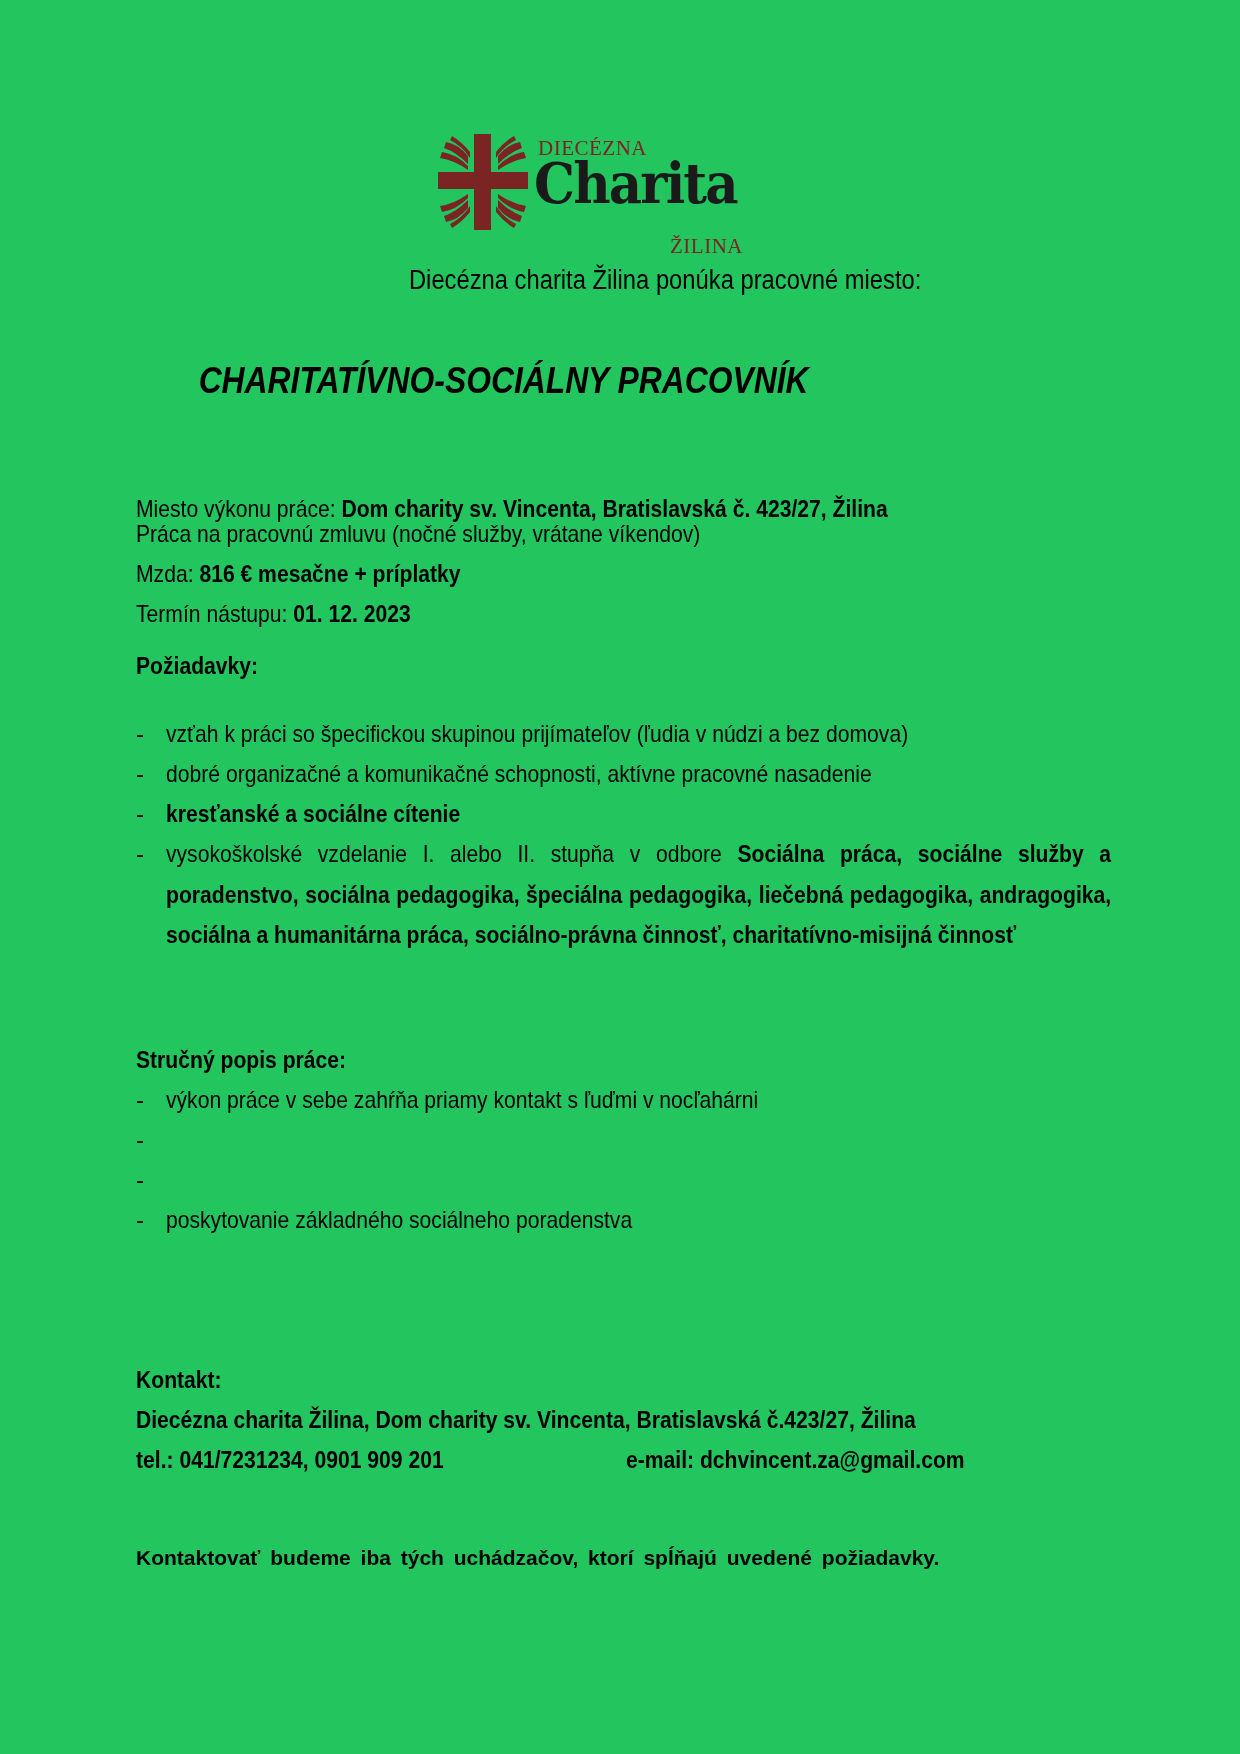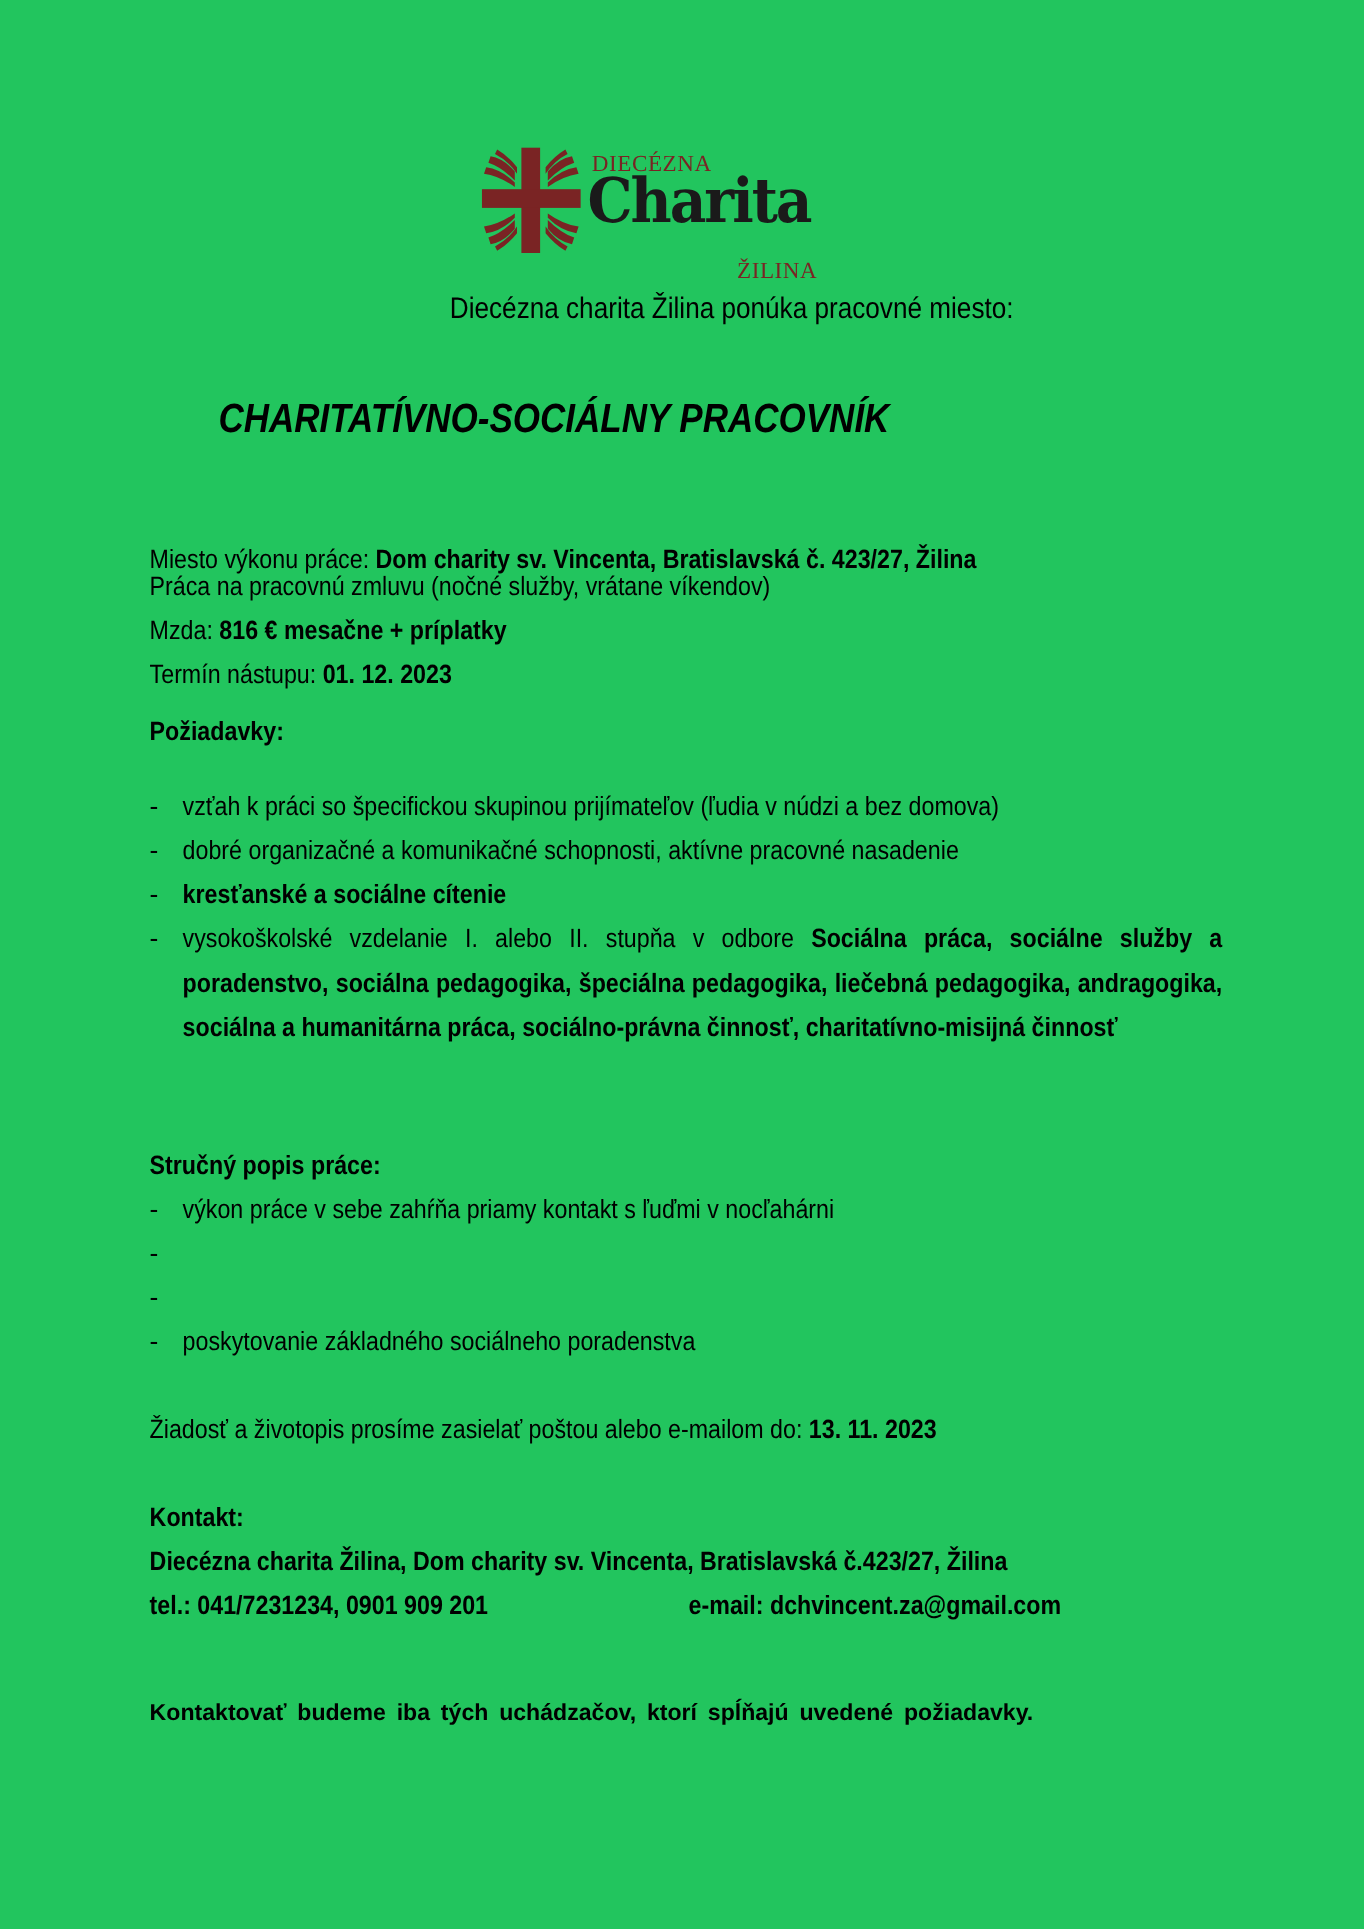--- a/index.html
+++ b/index.html
@@ -107,23 +107,20 @@
   <div class="txt bullet-dash" style="top:1088px;">-</div>
   <div class="txt bullet-text" style="top:1088px;"><span class="cond">výkon práce v sebe zahŕňa priamy kontakt s ľuďmi v nocľahárni</span></div>
 
   <div class="txt bullet-dash" style="top:1128px;">-</div>
 
   <div class="txt bullet-dash" style="top:1168px;">-</div>
 
   <div class="txt bullet-dash" style="top:1208px;">-</div>
   <div class="txt bullet-text" style="top:1208px;"><span class="cond">poskytovanie základného sociálneho poradenstva</span></div>
 
-  <div class="txt line" style="top:1288px;">
-    <span class="cond"><span>Žiadosť a životopis  prosíme zasielať poštou alebo e-mailom do:  </span><b>13. 11. 2023</b></span>
-  </div>
 
   <div class="txt line" style="top:1368px;font-weight:bold;">
     <span class="cond">Kontakt:</span>
   </div>
   <div class="txt line" style="top:1408px;font-weight:bold;">
     <span class="cond">Diecézna charita Žilina, Dom charity sv. Vincenta, Bratislavská č.423/27, Žilina</span>
   </div>
   <div class="txt line" style="top:1448px;font-weight:bold;">
     <span class="cond">tel.:  041/7231234, 0901 909 201</span>
   </div>

